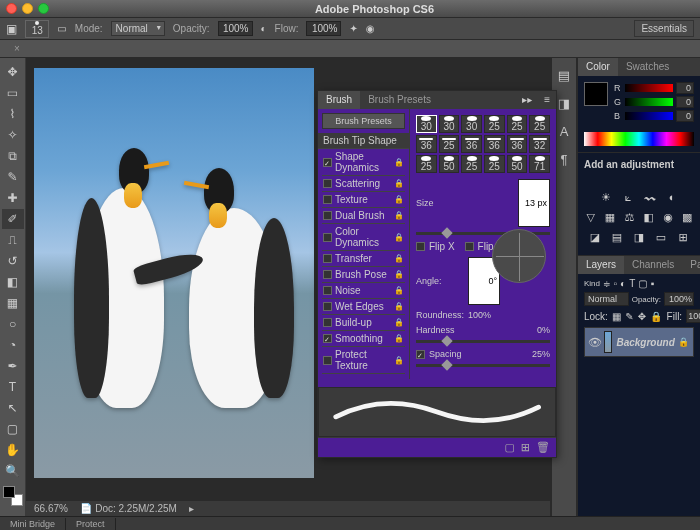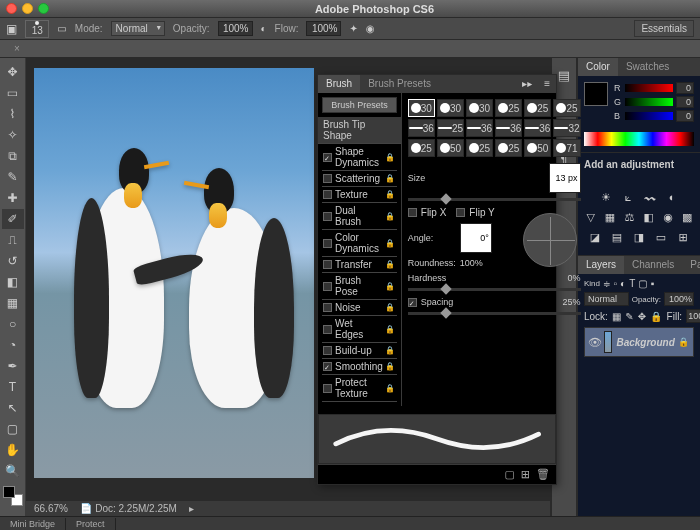--- a/index.html
+++ b/index.html
@@ -76,39 +76,39 @@
 .layers-opts{display:flex;align-items:center;gap:3px;margin-bottom:3px}
 .lay-select{flex:1;background:#333;border:1px solid #222;padding:1px 3px;font-size:9px}
 .lay-opacity{width:30px;background:#333;border:1px solid #222;padding:1px;font-size:9px;text-align:right}
 .lock-row{display:flex;align-items:center;gap:4px;font-size:9px;color:#999;margin-bottom:4px}
 .layer-item{display:flex;align-items:center;gap:4px;padding:3px;background:#5a6a8a;border:1px solid #333}
 .eye{width:12px;font-size:11px}
 .thumb{width:26px;height:22px;background:linear-gradient(#6ca5d5,#8a9aa5);border:1px solid #222}
 .layer-name{font-size:10px;font-style:italic;font-weight:bold}
 .narrow-dock{width:26px;background:#4a4a4a;border-left:1px solid #2a2a2a;border-right:1px solid #2a2a2a;display:flex;flex-direction:column;align-items:center;padding-top:8px;gap:10px}
 .dock-ico{width:18px;height:18px;display:flex;align-items:center;justify-content:center;font-size:13px;color:#ccc}
-.brush-panel{position:absolute;left:317px;top:74px;width:240px;background:#000000;border:1px solid #2a2a2a;box-shadow:2px 2px 8px rgba(0,0,0,.4)}
+.brush-panel{position:absolute;left:317px;top:90px;width:240px;background:#4c1d95;border:1px solid #2a2a2a;box-shadow:2px 2px 8px rgba(0,0,0,.4)}
 .bp-tabs{display:flex;height:18px;background:#3a3a3a}
 .bp-body{display:flex}
 .bp-left{width:92px;border-right:1px solid #3a3a3a;padding:4px}
 .bp-preset-btn{background:#555;border:1px solid #333;padding:2px;text-align:center;font-size:9px;margin-bottom:4px}
 .bp-opt{display:flex;align-items:center;gap:3px;padding:2px 1px;font-size:9px;border-bottom:1px solid #424242}
 .bp-opt.hdr{background:#3a3a3a;margin:0 -4px;padding:2px 5px}
 .bp-opt .cb{width:9px;height:9px;border:1px solid #666;display:inline-block;background:#333;flex-shrink:0}
 .bp-opt .cb.on::after{content:"✓";font-size:7px;position:relative;top:-2px;left:0;color:#ddd}
 .bp-opt .lock{margin-left:auto;font-size:8px;color:#888}
 .bp-right{flex:1;padding:6px}
 .bp-swatches{display:grid;grid-template-columns:repeat(6,1fr);gap:2px;margin-bottom:6px}
-.bp-sw{height:18px;background:#3a3a3a;border:1px solid #2a2a2a;display:flex;flex-direction:row;align-items:center;justify-content:center;font-size:7px;color:#aaa}
+.bp-sw{height:18px;background:#3a3a3a;border:1px solid #2a2a2a;display:flex;flex-direction:column;align-items:center;justify-content:center;font-size:7px;color:#aaa}
 .bp-sw.sel{border:1px solid #fff}
 .bp-sw .tip{width:10px;height:10px;background:#fff;border-radius:50%}
 .bp-sw.line .tip{height:2px;border-radius:2px;width:14px}
 .bp-field{display:flex;align-items:center;margin-bottom:5px;gap:4px}
 .bp-field .lbl{font-size:9px;flex:0 0 48px}
-.bp-field .inp{width:32px;background:#fff;color:#000;border:1px solid #222;padding:9px 2px;font-size:9px;text-align:right}
+.bp-field .inp{width:32px;background:#fff;color:#000;border:1px solid #222;padding:18px 2px;font-size:9px;text-align:right}
 .bp-field .pct{font-size:9px;flex:1;text-align:left}
 .bp-angle-ctrl{width:54px;height:54px;border:1px solid #666;border-radius:50%;position:absolute;right:10px;top:120px;background:#4a4a4a}
 .bp-angle-ctrl::after{content:"";position:absolute;width:48px;height:1px;background:#888;top:50%;left:3px}
 .bp-angle-ctrl::before{content:"";position:absolute;width:1px;height:48px;background:#888;left:50%;top:3px}
 .bp-slider{height:3px;background:#333;margin:2px 0 6px;position:relative}
 .bp-slider::after{content:"";position:absolute;width:8px;height:8px;background:#999;top:-3px;left:20%;transform:rotate(45deg)}
 .bp-preview{height:50px;background:#3a3a3a;border:1px solid #2a2a2a;margin-top:8px;position:relative;overflow:hidden}
 .stroke{position:absolute;top:50%;left:5%;width:90%;height:30px;transform:translateY(-50%)}
 .stroke svg{width:100%;height:100%}
 .bp-footer{display:flex;justify-content:flex-end;gap:6px;padding:3px 6px;border-top:1px solid #3a3a3a}

